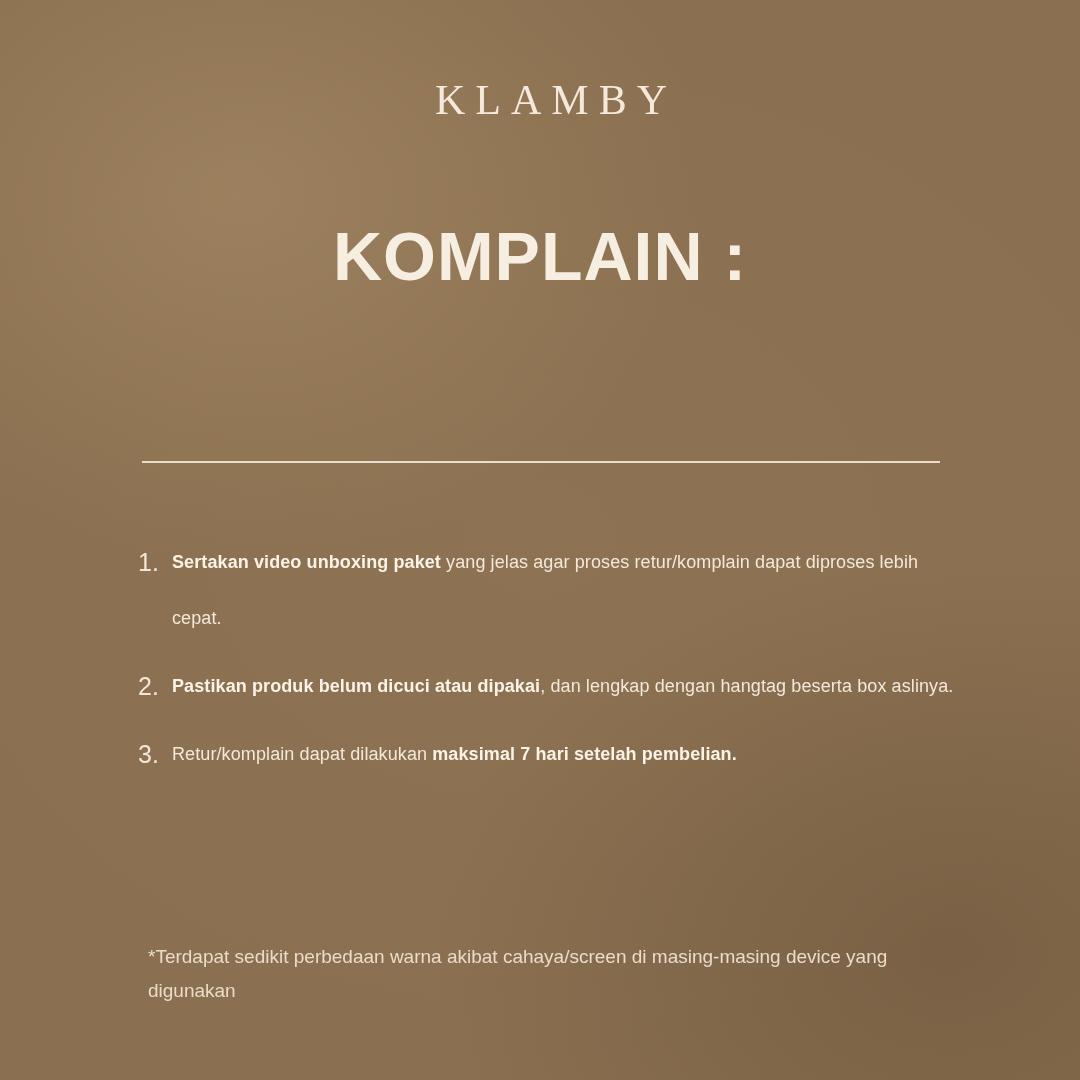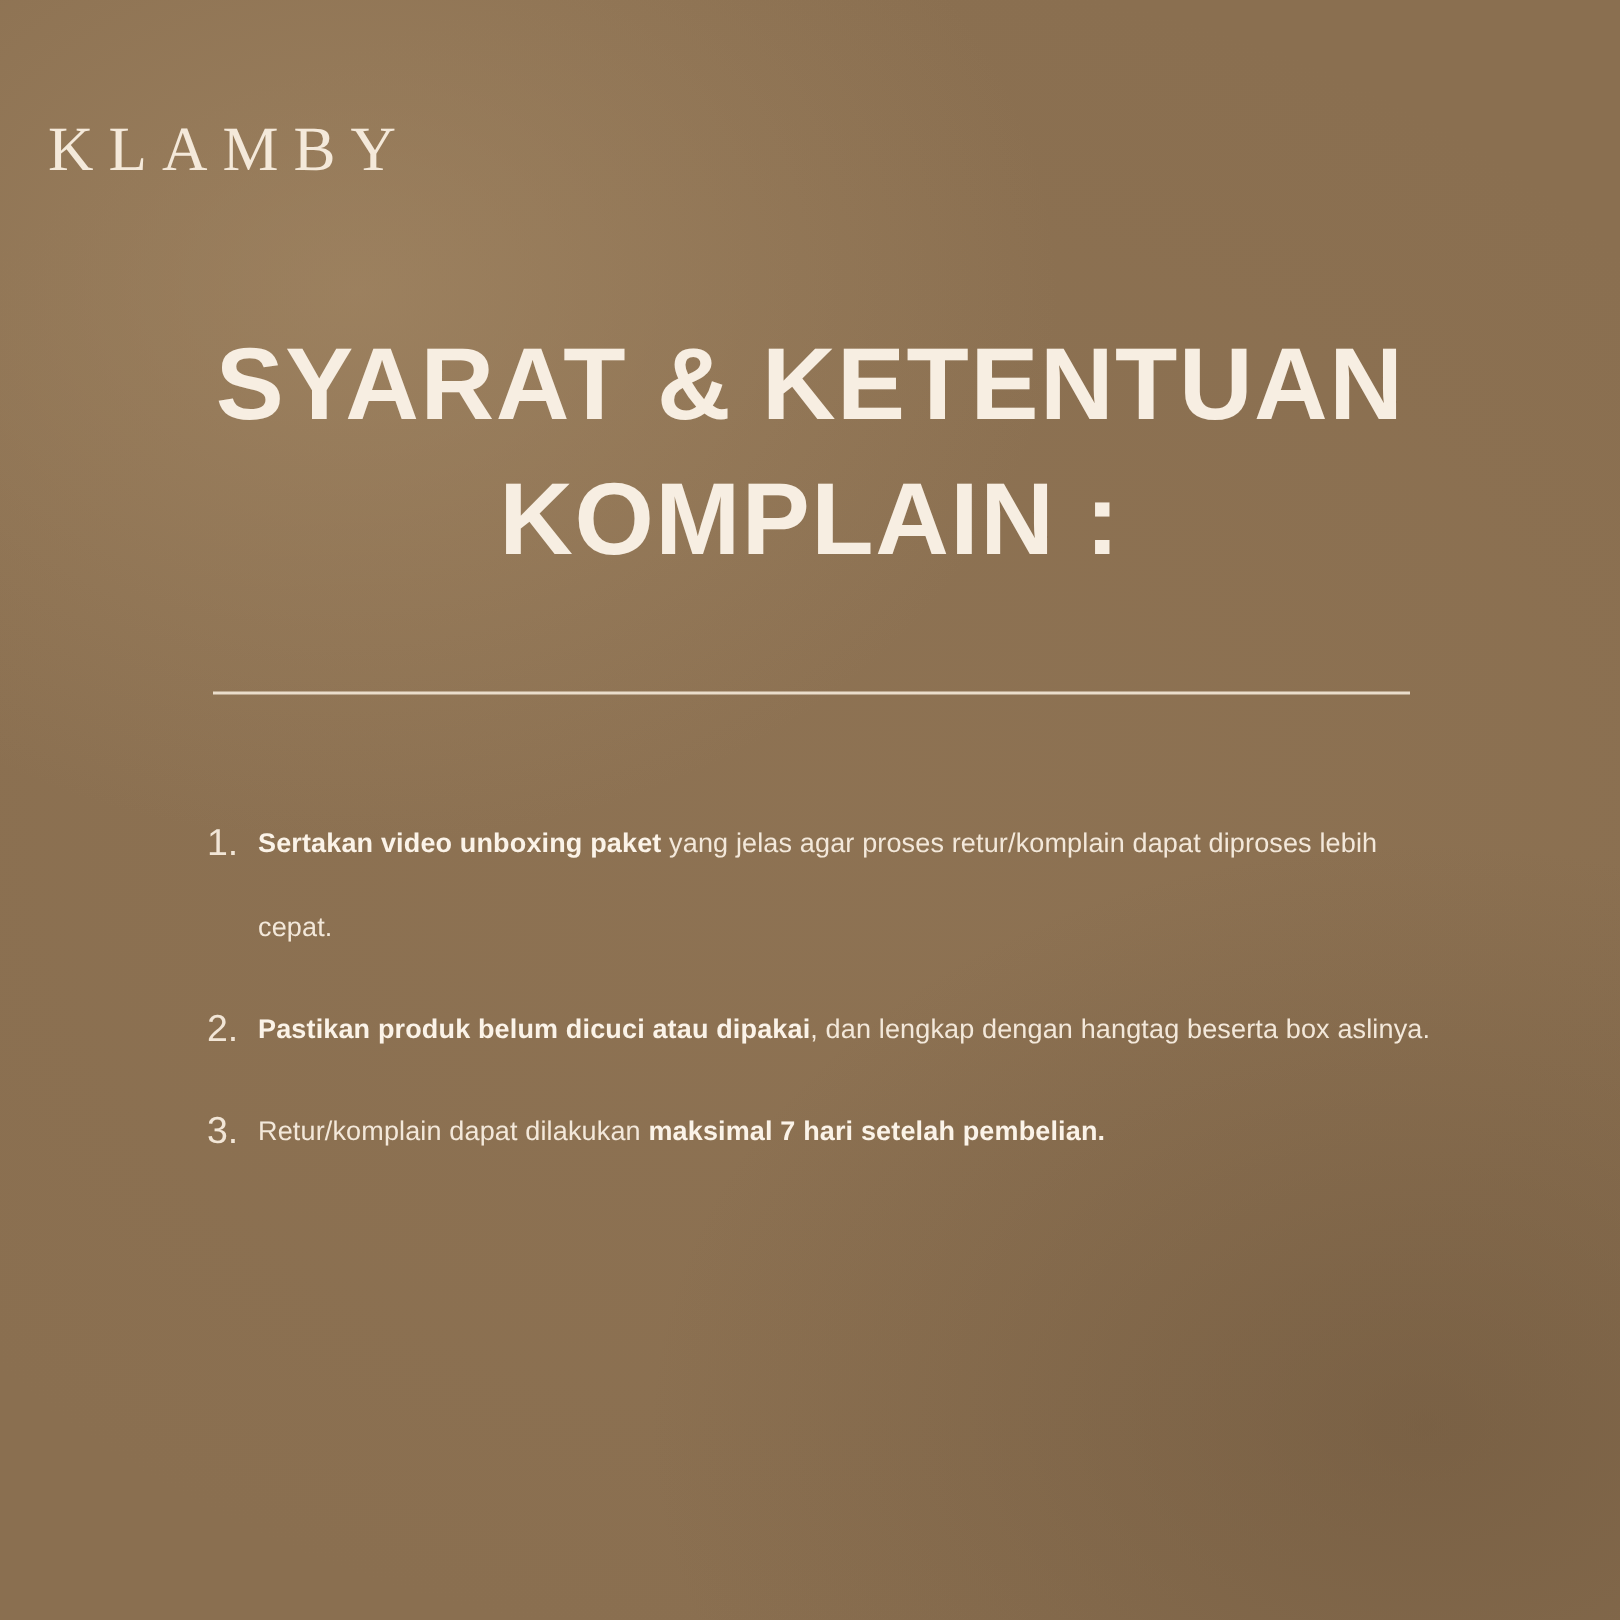--- a/index.html
+++ b/index.html
@@ -37,20 +37,21 @@
     position: relative;
     z-index: 2;
     width: 100%;
     height: 100%;
   }
   .brand {
     position: absolute;
     top: 76px;
     left: 0;
     right: 0;
+    text-align: center;
     font-family: "Liberation Serif", serif;
     font-size: 42px;
     letter-spacing: 10px;
     color: #f4e9da;
     font-weight: 400;
     padding-left: 32px;
   }
   .headline {
     position: absolute;
     top: 212px;
@@ -119,21 +120,20 @@
 <body>
 
 <div class="poster" style="background: rgb(138, 111, 80);">
   <div class="bg-layer"></div>
 
   <div class="content">
 
     <div class="brand">KLAMBY</div>
 
     <div class="headline">
-      <div>SYARAT &amp; KETENTUAN</div>
       <div>KOMPLAIN :</div>
     </div>
 
     <div class="divider"></div>
 
     <div class="list">
 
       <div class="list-item">
         <div class="list-num">1.</div>
         <div class="list-text"><b>Sertakan video unboxing paket</b> yang jelas agar proses retur/komplain dapat diproses lebih cepat.</div>
@@ -144,15 +144,16 @@
         <div class="list-text"><b>Pastikan produk belum dicuci atau dipakai</b>, dan lengkap dengan hangtag beserta box aslinya.</div>
       </div>
 
       <div class="list-item">
         <div class="list-num">3.</div>
         <div class="list-text">Retur/komplain dapat dilakukan <b>maksimal 7 hari setelah pembelian.</b></div>
       </div>
 
     </div>
 
+    <div class="footnote">*Terdapat sedikit perbedaan warna akibat cahaya/screen di masing-masing device yang digunakan</div>
 
   </div>
 </div>
 
 </body></html>

